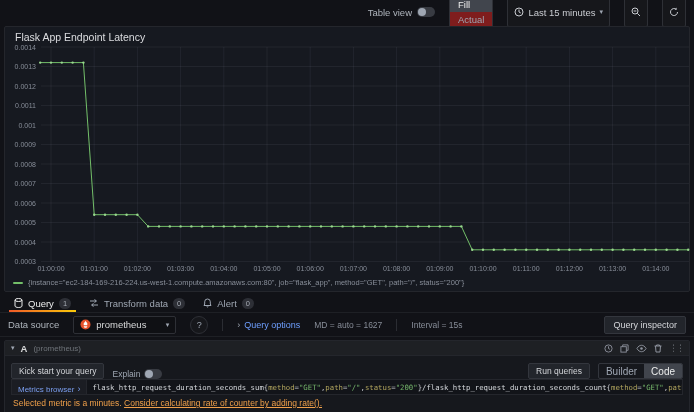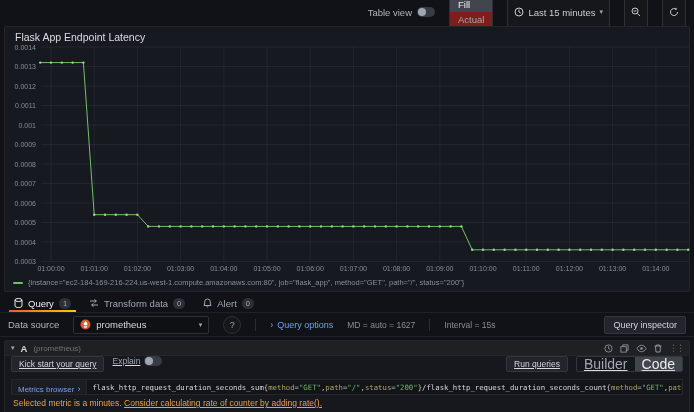--- a/index.html
+++ b/index.html
@@ -36,46 +36,46 @@
   .tab.active { color:#eceded; }
   .tab.active::after { content:""; position:absolute; left:3px; right:3px; bottom:0; height:2px;
     background:linear-gradient(90deg,#f05a28,#fbca0a); }
   .badge { background:#2d2f36; color:#a6abb4; font-size:7.5px; padding:0 4px; border-radius:7px;
     line-height:11px; height:11px; }
   
   .dsrow { position:absolute; top:313px; left:0; width:694px; height:24px; display:flex;
     align-items:center; gap:14px; padding:0 8px; border-bottom:1px solid #1e2025; }
   .ds-label { font-size:9.5px; color:#aeb4bc; }
   .ds-select { display:flex; align-items:center; gap:5px; border:1px solid #2e3036; border-radius:2px;
-    background:#0f1014; padding:0 6px; height:18px; width:136px; font-size:9.5px; color:#d8d9da; }
+    background:#0f1014; padding:0 6px; height:18px; width:103px; font-size:9.5px; color:#d8d9da; }
   .help-btn { width:18px; height:18px; border:1px solid #2e3036; border-radius:50%; background:#16171b;
     color:#9fa7b3; font-size:9px; display:flex; align-items:center; justify-content:center; }
   .qopts { display:flex; align-items:center; gap:4px; font-size:9px; color:#6e9fff; }
   .qstats { font-size:8.5px; color:#878d98; }
   .vline { width:1px; height:12px; background:#2b2d33; }
   .spacer { flex:1; }
   .sec-btn { border:1px solid #33363d; border-radius:2px; background:#22252b; color:#d3d5d9;
     font-size:9px; padding:2px 8px; height:18px; display:flex; align-items:center; }
   
   .editor-area { position:absolute; top:340px; left:4px; width:686px; }
   .card { border:1px solid #24262c; background:#16181d; border-radius:2px; }
   .rowa { height:15px; display:flex; align-items:center; gap:6px; padding:0 6px;
     background:#1e2024; border-bottom:1px solid #24262c; }
   .refid { font-size:9.5px; font-weight:600; color:#d8d9da; }
   .dshint { font-size:8px; color:#6e7379; }
   .rowa-icons { margin-left:auto; display:flex; align-items:center; gap:7px; color:#8e939e; }
   .drag { letter-spacing:-2px; color:#6e7379; font-size:9px; }
-  .qtoolbar { height:23px; display:flex; align-items:flex-start; gap:8px; padding:0 6px;text-decoration:underline; }
+  .qtoolbar { height:23px; display:flex; align-items:flex-end; gap:8px; padding:0 6px; }
   .kick-btn { border:1px solid #33363d; border-radius:2px; background:#22252b; color:#d3d5d9;
     font-size:8.5px; padding:2px 7px; height:16px; display:flex; align-items:center; }
   .explain { display:flex; align-items:center; gap:4px; font-size:8.5px; color:#9fa7b3; }
   .run-btn { border:1px solid #33363d; border-radius:2px; background:#22252b; color:#d3d5d9;
     font-size:8.5px; padding:2px 7px; height:16px; display:flex; align-items:center; }
   .bc-seg { display:flex; border:1px solid #33363d; border-radius:2px; overflow:hidden; height:16px; }
-  .bc-seg > div { font-size:14px; color:#9fa7b3; padding:1px 7px; display:flex; align-items:center; }
+  .bc-seg > div { font-size:10px; color:#9fa7b3; padding:1px 7px; display:flex; align-items:center; }
   .bc-seg > .active { background:#41454d; color:#eceded; }
   .editor-row { display:flex; height:16px; margin:0 6px 0 6px; border:1px solid #24262c; background:#121419; }
   .mbrowser { display:flex; align-items:flex-end; gap:3px; padding:0 6px; background:#1b1d23;
     color:#7b9ff0; font-size:8px; white-space:nowrap; border-right:1px solid #24262c; }
   .code { flex:1; display:flex; align-items:center; padding:0 5px;
     font-family:"DejaVu Sans Mono", monospace; font-size:7.3px; white-space:nowrap; overflow:hidden; }
   .tok-metric { color:#d5d8dc; } .tok-label { color:#b1a55e; } .tok-punct { color:#c2c4c9; }
   .tok-string { color:#74b46a; } .tok-op { color:#d5d8dc; }
   .warnrow { padding:3px 8px 1px; font-size:8.5px; color:#f0a04a; }
   .warnrow .wlink { text-decoration:underline; cursor:pointer;margin-top:16px; }

